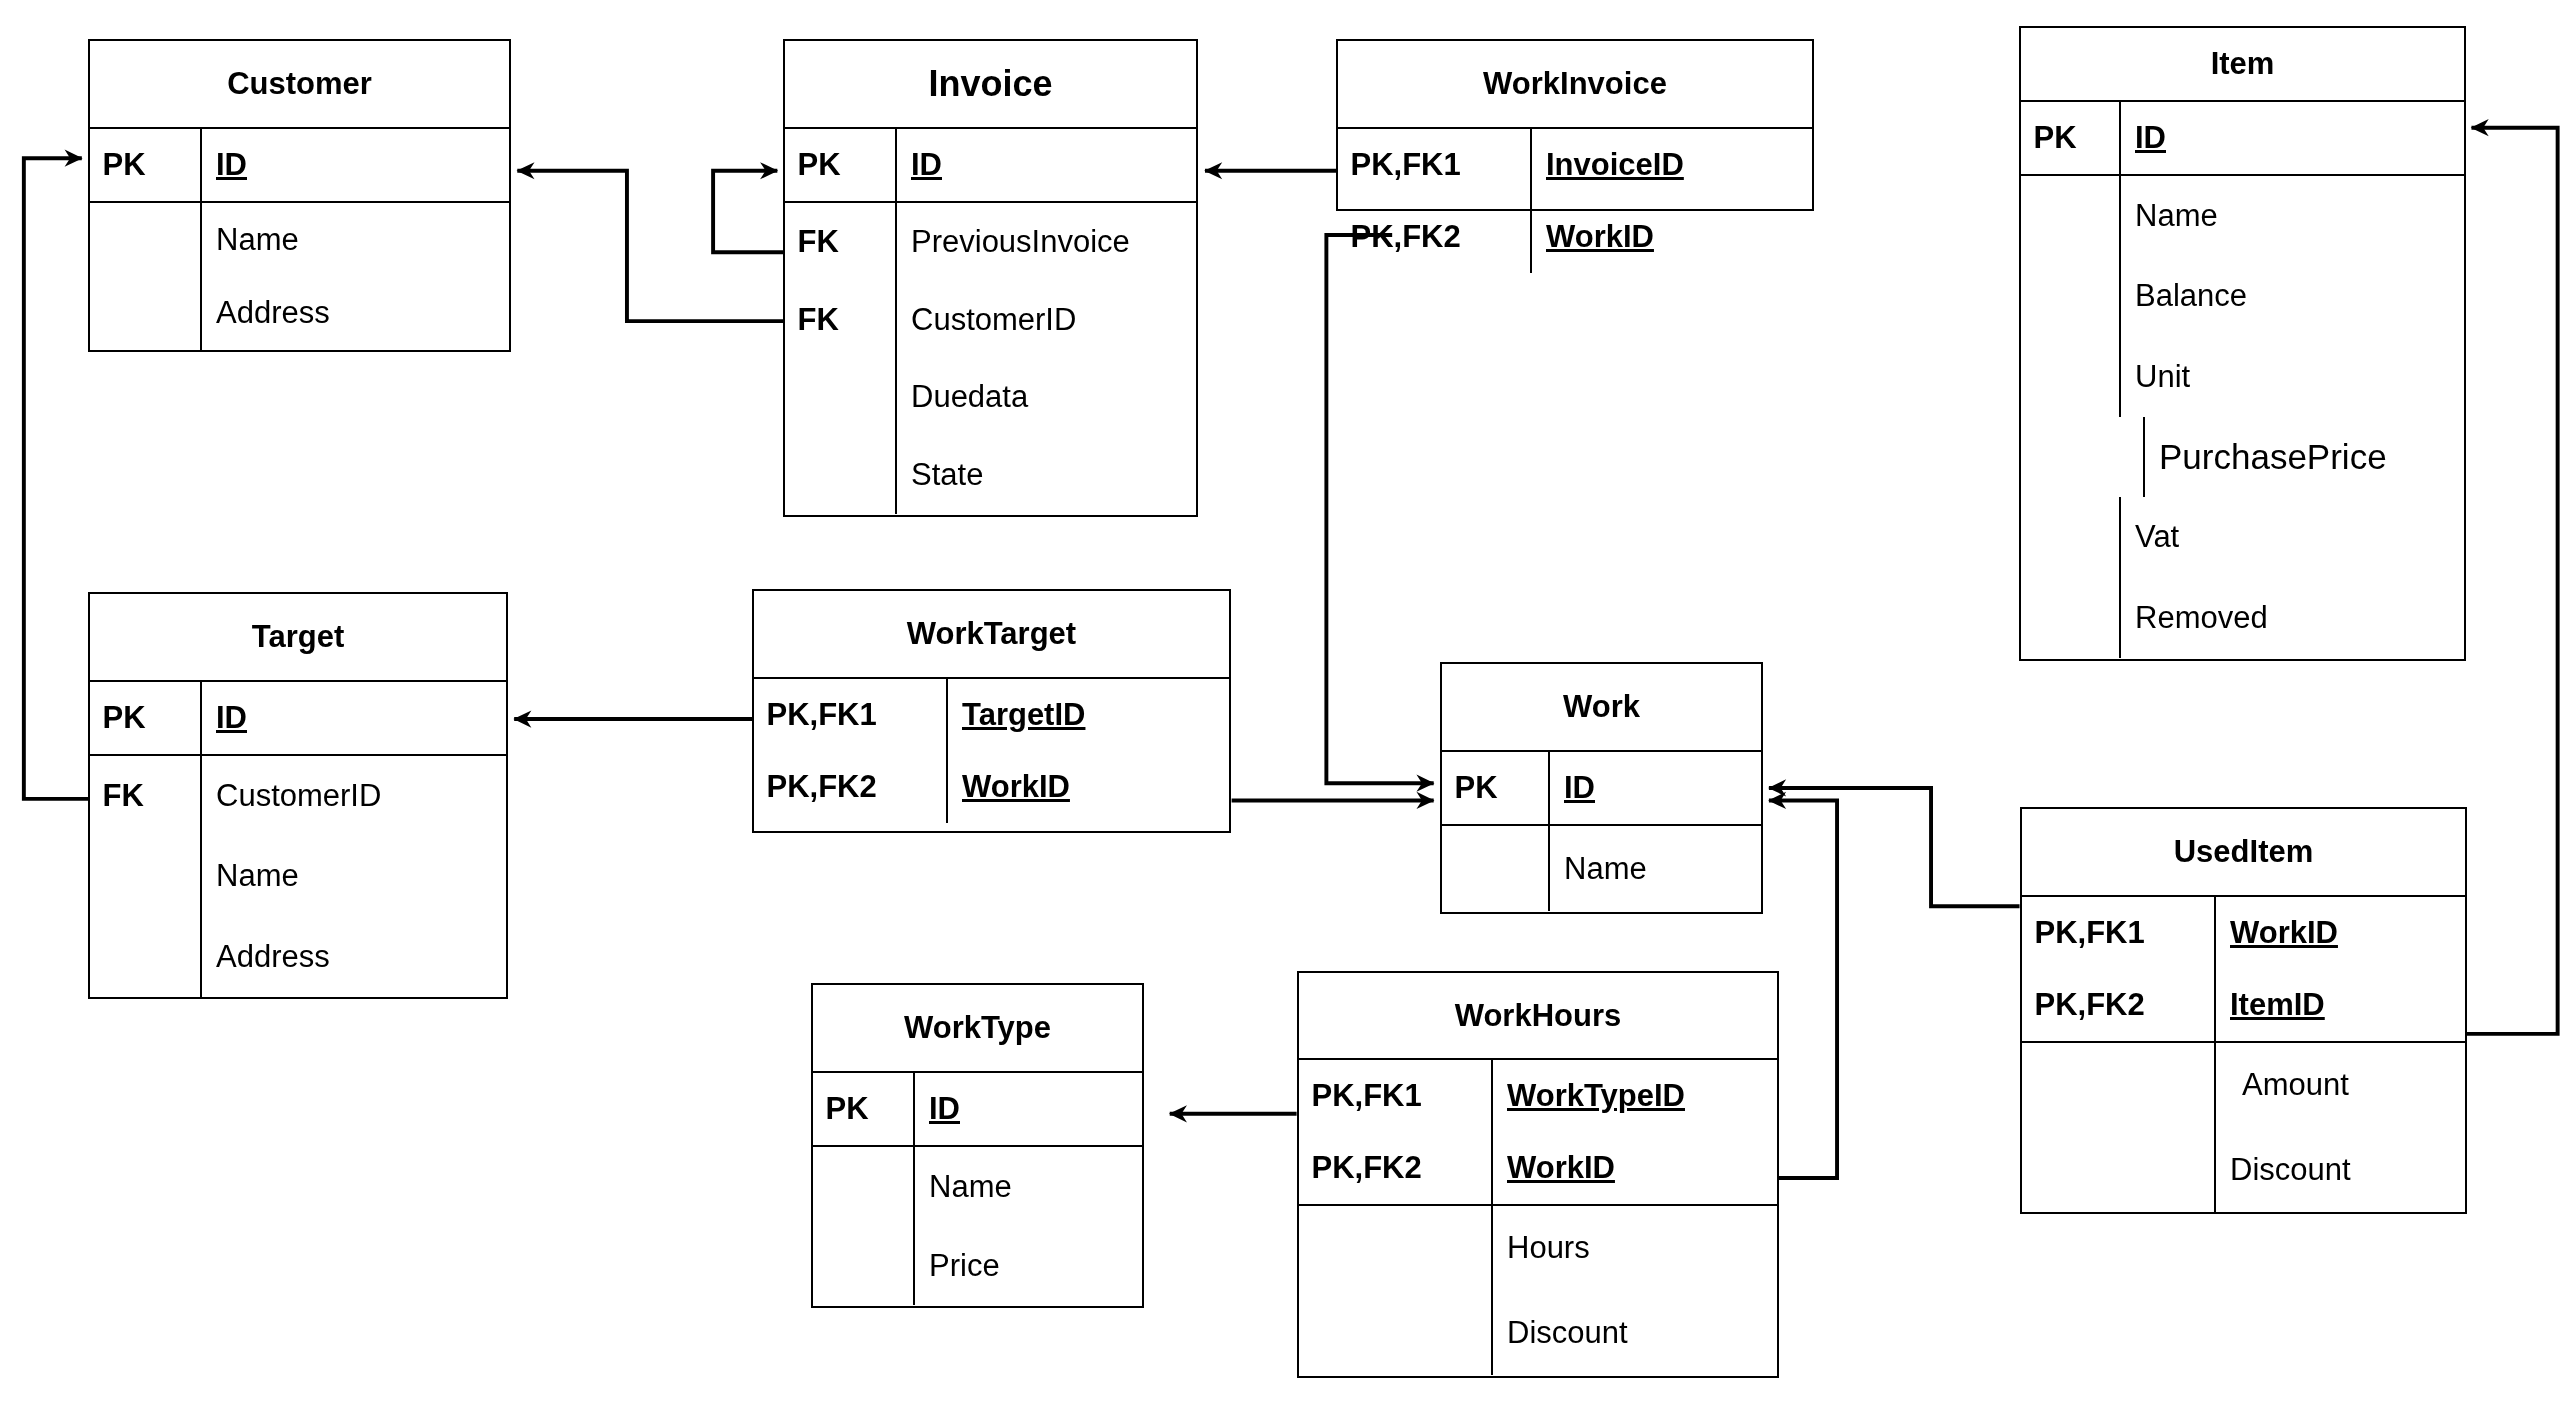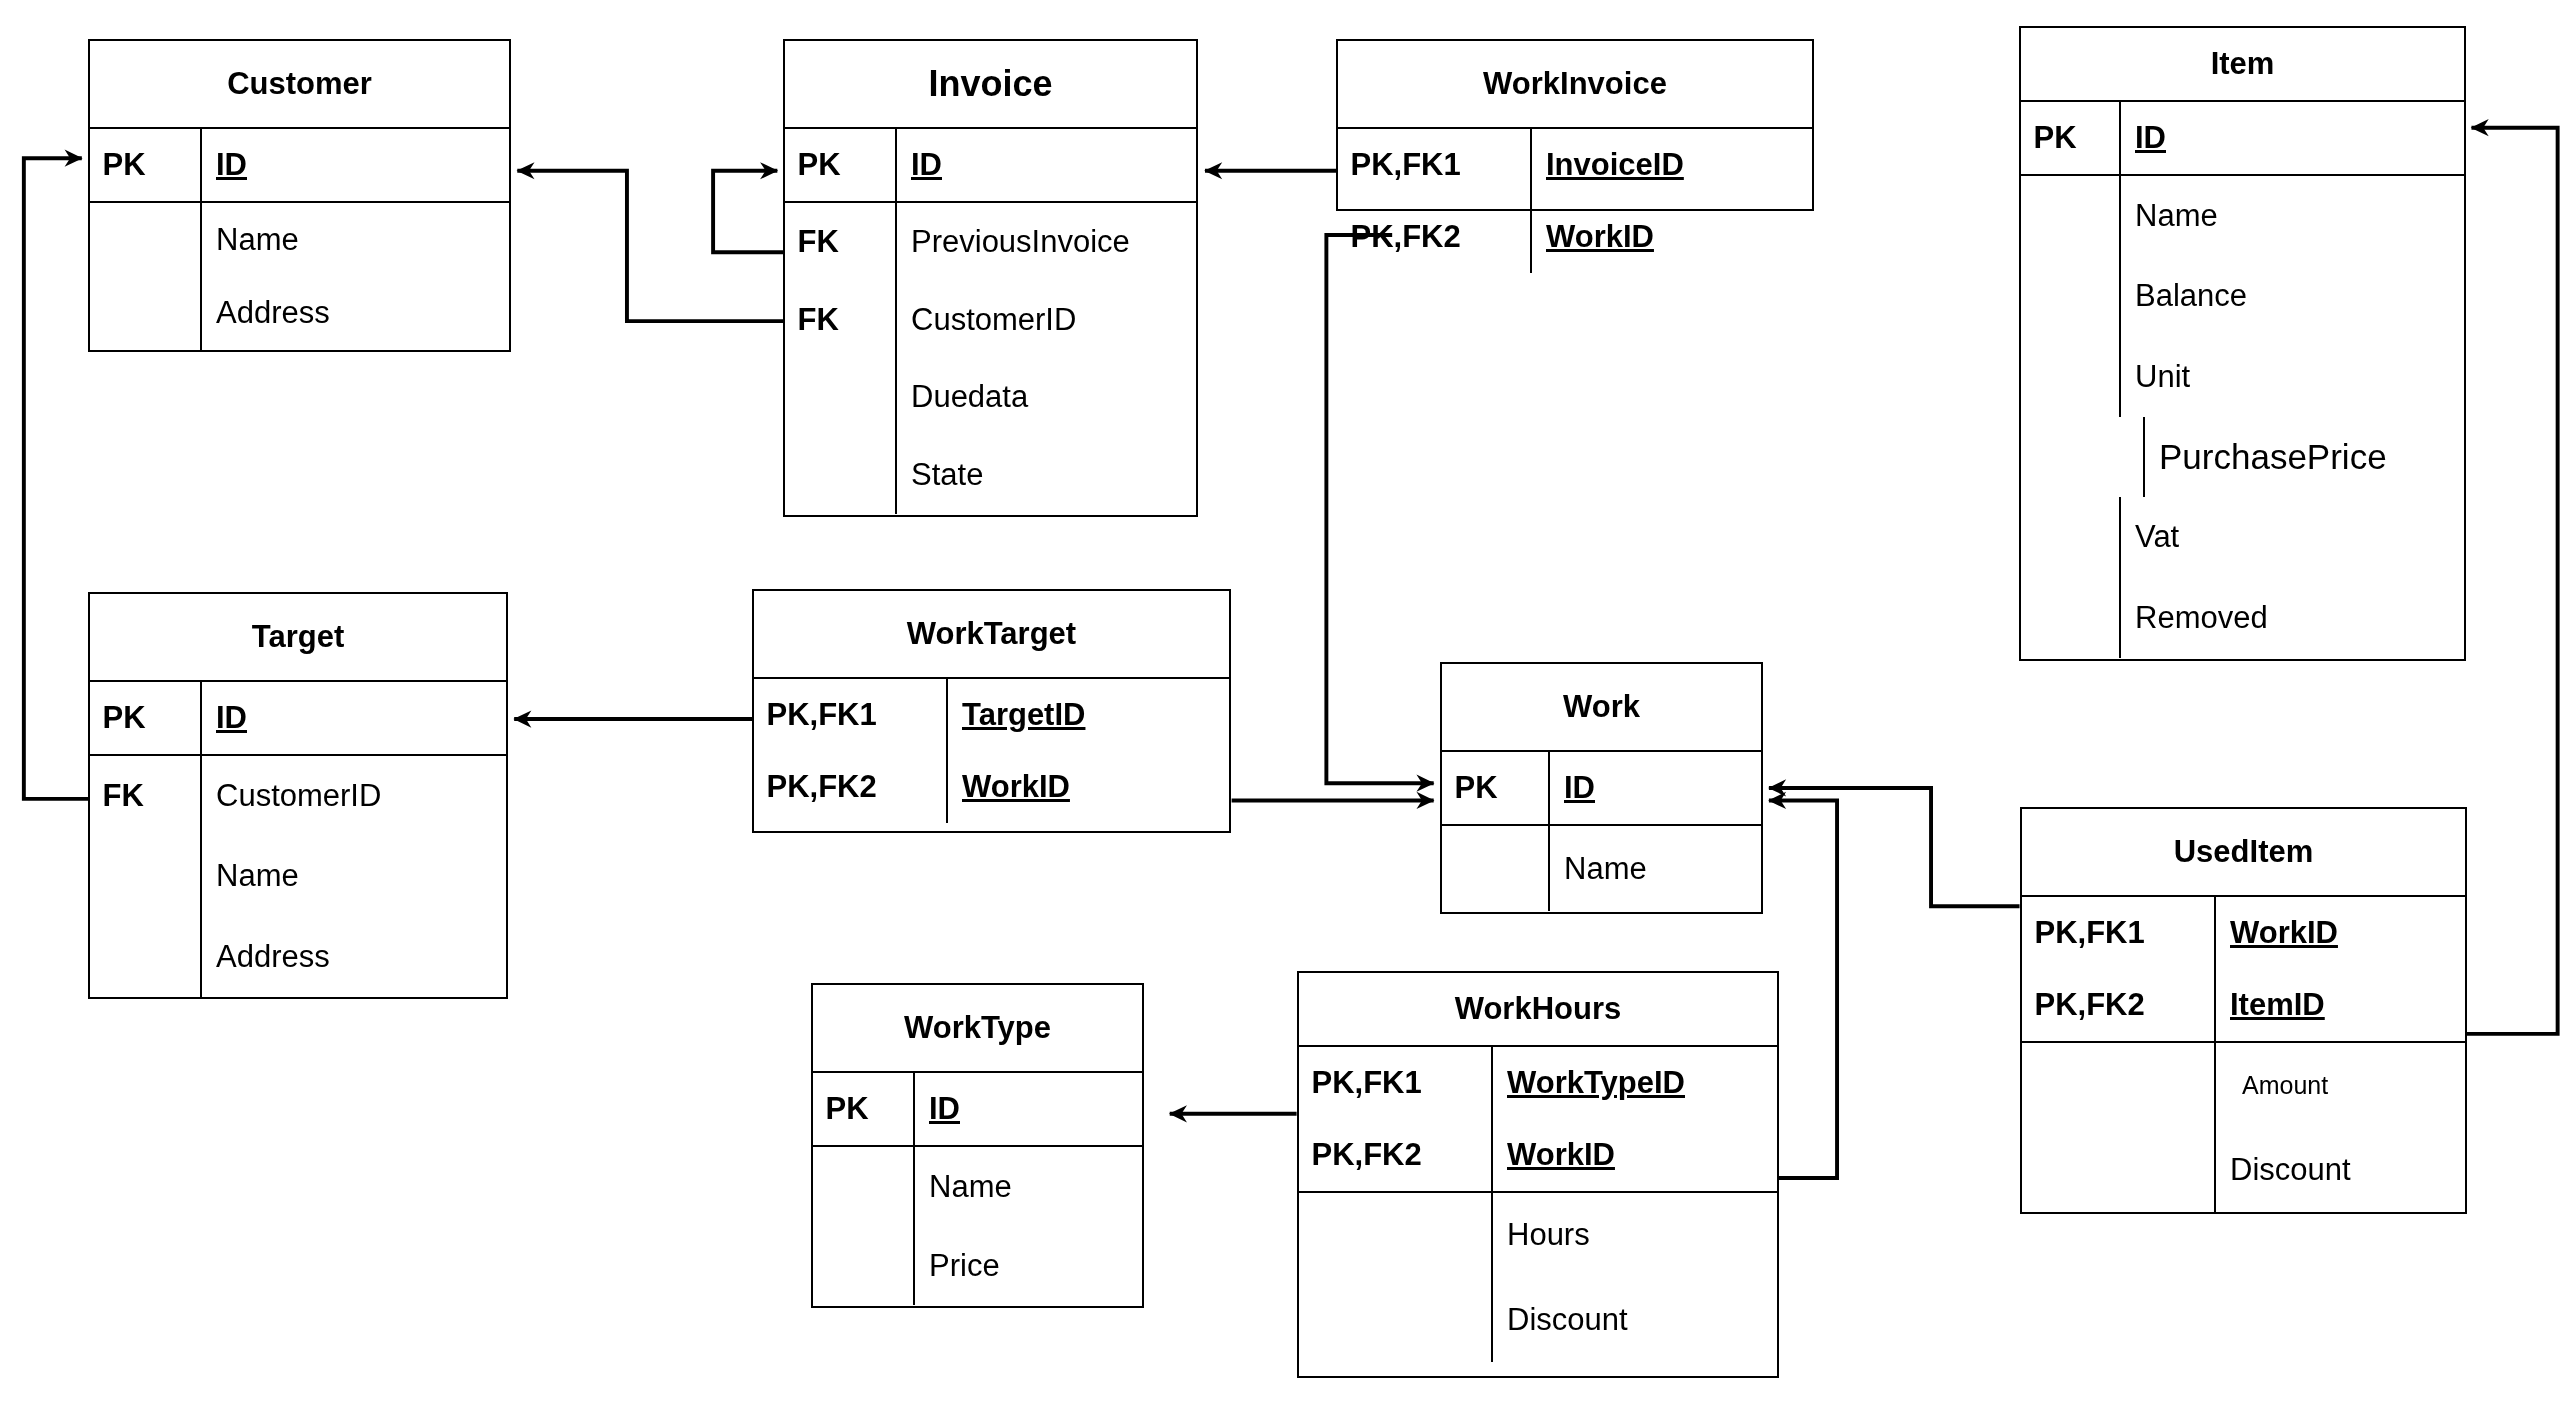--- a/index.html
+++ b/index.html
@@ -271,21 +271,21 @@
             <div class="row key" style="height: 72px; flex: 1 1 auto;">
               <div class="kcol" style="width: 192px; min-width: 192px; align-self: stretch; font-size: 31px;">PK,FK2</div>
               <div class="acol" style="font-size: 31px;">
                 <span>ItemID</span>
               </div>
             </div>
           </div>
           <div class="attrsec">
             <div class="row attr" style="height: 72px; flex: 1 1 auto;">
               <div class="kcol" style="width: 192px; min-width: 192px; align-self: stretch; font-size: 31px;"></div>
-              <div class="acol" style="font-size: 25px; padding-left: 26px;">
+              <div class="acol" style="font-size: 31px; padding-left: 26px;">
                 <span>Amount</span>
               </div>
             </div>
             <div class="row attr" style="height: 72px; flex: 1 1 auto;">
               <div class="kcol" style="width: 192px; min-width: 192px; align-self: stretch; font-size: 31px;"></div>
               <div class="acol" style="font-size: 31px;">
                 <span>Discount</span>
               </div>
             </div>
           </div>
@@ -312,21 +312,21 @@
             <div class="row attr" style="height: 72px; flex: 1 1 auto;">
               <div class="kcol" style="width: 100px; min-width: 100px; align-self: stretch; font-size: 31px;"></div>
               <div class="acol" style="font-size: 31px;">
                 <span>Price</span>
               </div>
             </div>
           </div>
         </div>
       </div>
       <div class="entity" style="left: 1297px; top: 971px; width: 482px; height: 407px;">
-        <div class="ent-title" style="height: 72px; font-size: 31px;">WorkHours</div>
+        <div class="ent-title" style="height: 85px; font-size: 31px;">WorkHours</div>
         <div class="ent-body" style="height: 317px;">
           <div class="keysec" style="flex: 0 0 auto;">
             <div class="row key" style="height: 72px; flex: 1 1 auto;">
               <div class="kcol" style="width: 192px; min-width: 192px; align-self: stretch; font-size: 31px;">PK,FK1</div>
               <div class="acol" style="font-size: 31px;">
                 <span>WorkTypeID</span>
               </div>
             </div>
             <div class="row key" style="height: 72px; flex: 1 1 auto;">
               <div class="kcol" style="width: 192px; min-width: 192px; align-self: stretch; font-size: 31px;">PK,FK2</div>

